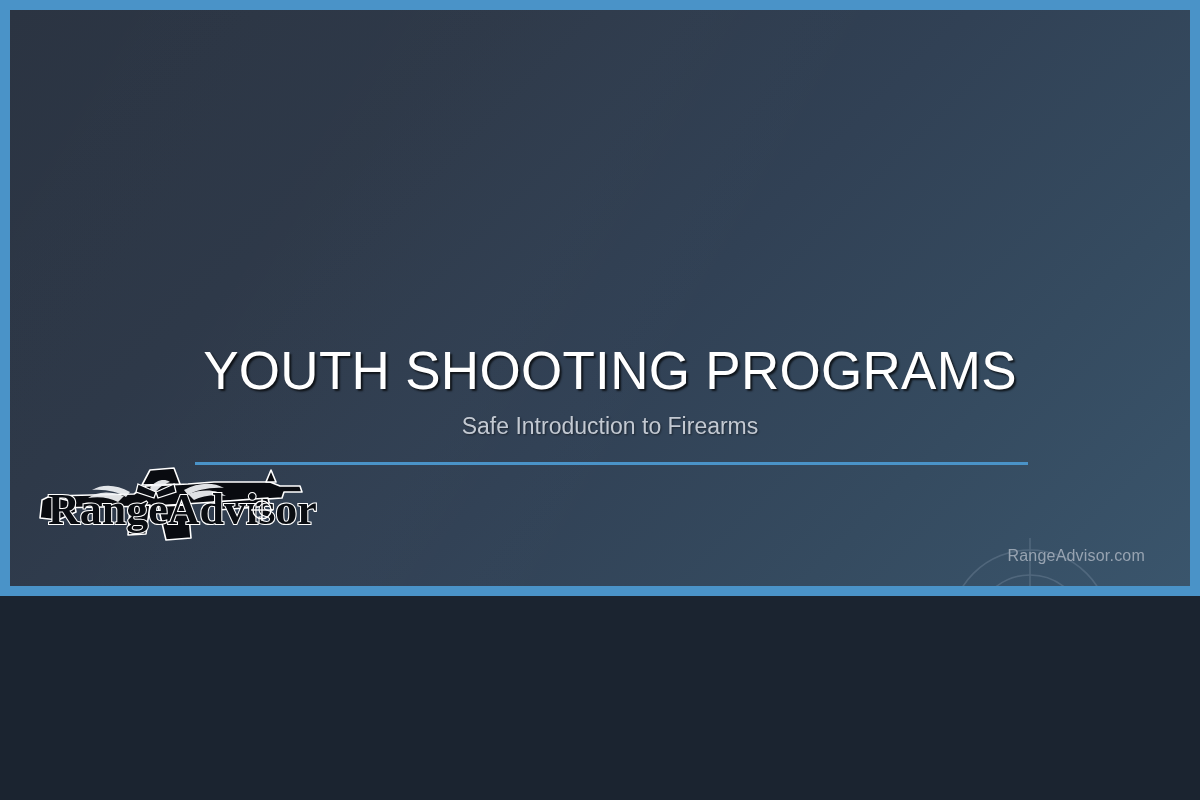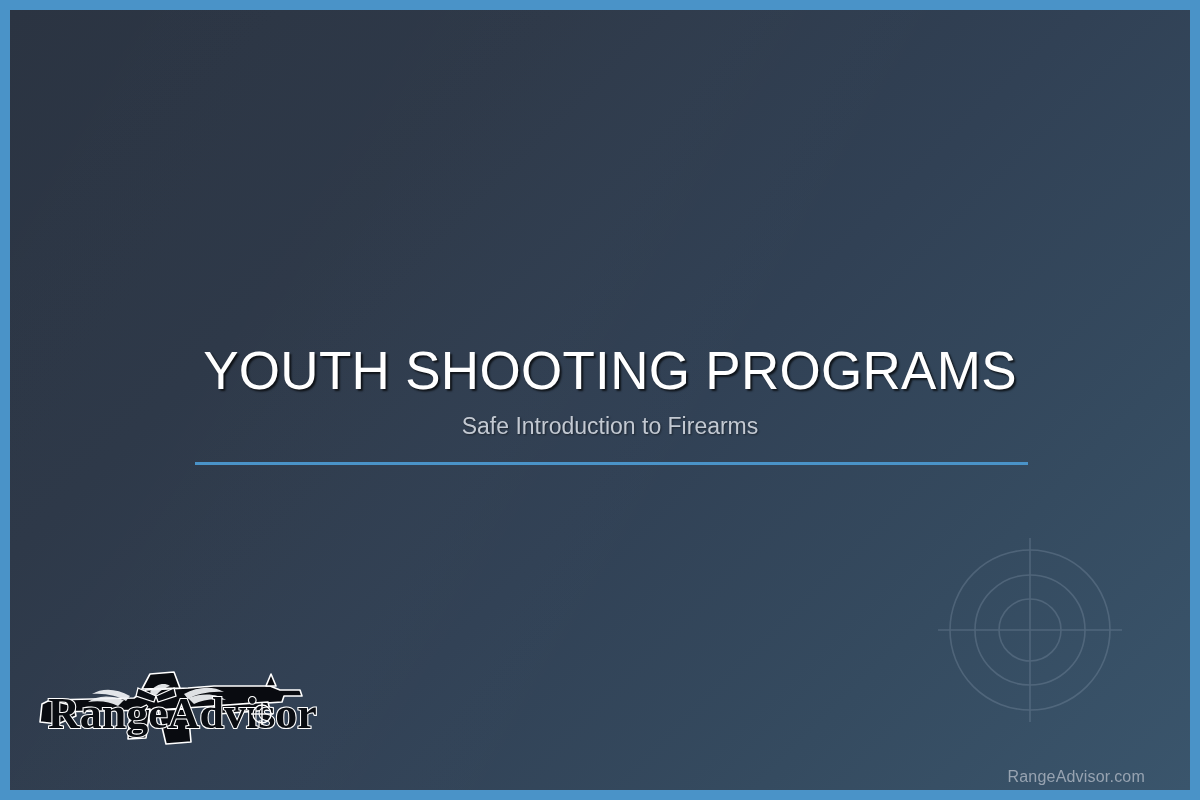--- a/index.html
+++ b/index.html
@@ -12,21 +12,21 @@
     width: 1200px;
     height: 800px;
     overflow: hidden;
     font-family: "Liberation Sans", sans-serif;
   }
 
   
   #slide {
     position: relative;
     width: 1200px;
-    height: 800px;
+    height: 596px;
     box-sizing: border-box;
     border: 10px solid #4a93c8;
     background: linear-gradient(135deg,
                 #2b3442 0%,
                 #2d3848 28%,
                 #314155 55%,
                 #354b60 78%,
                 #3a556c 100%);
     overflow: hidden;
   }
@@ -86,21 +86,21 @@
     top: 122px;
     width: 833px;
     height: 3px;
     background: #4a93c8;
   }
 
   
   #footer-url {
     position: absolute;
     right: 45px;
-    bottom: 4px;
+    bottom: 21px;
     font-size: 16px;
     color: #97a3b1;
     letter-spacing: 0.2px;
     white-space: nowrap;
   }
 
   
   #logo {
     position: absolute;
     left: 28px;

